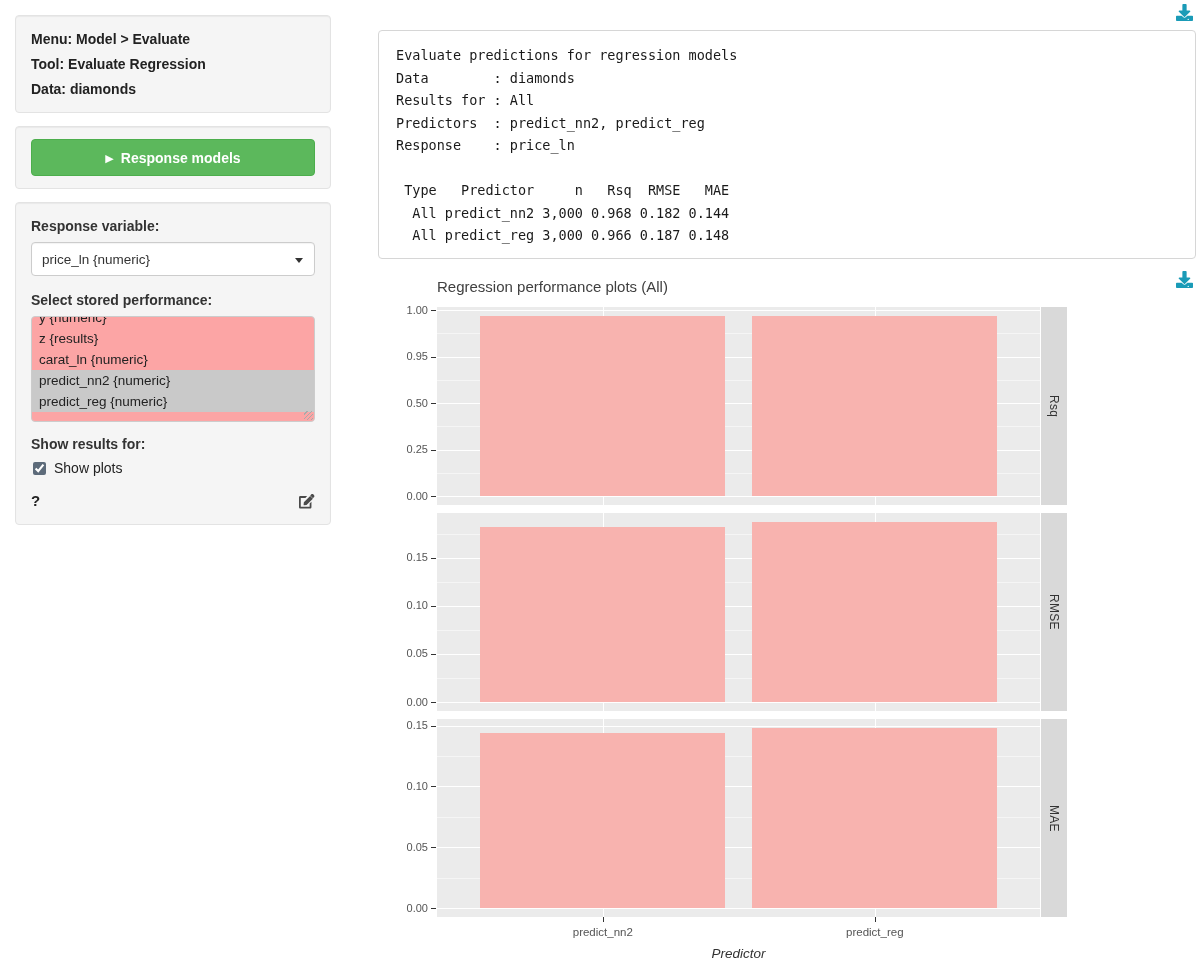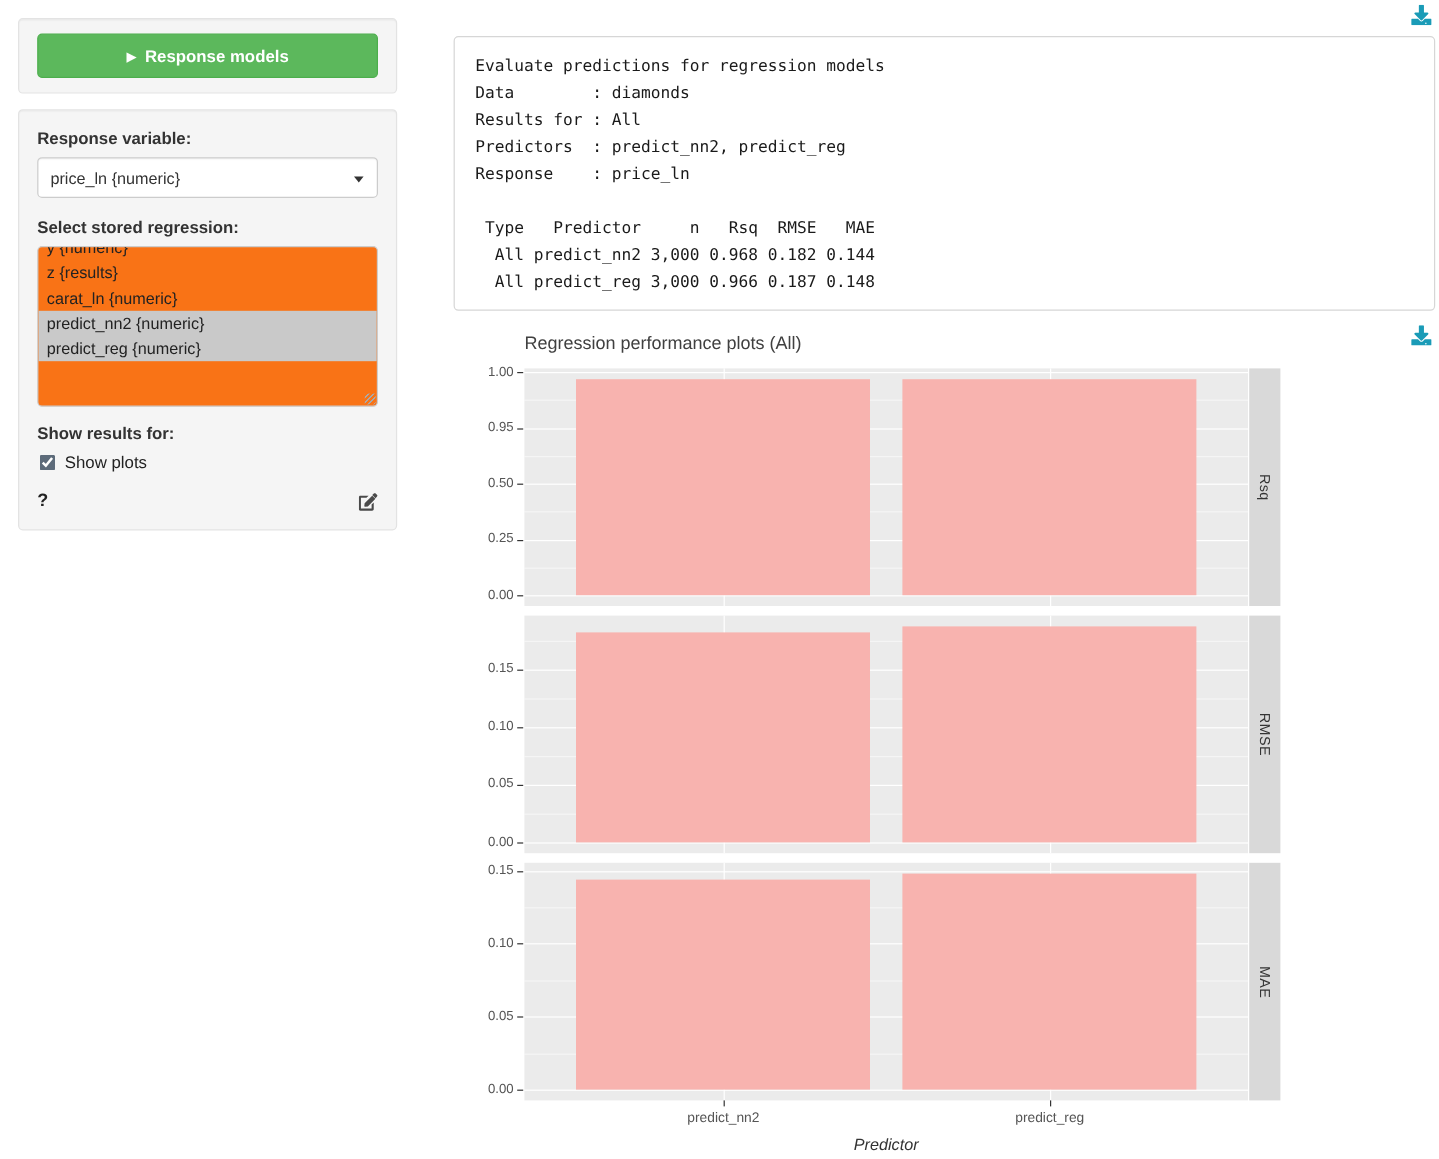--- a/index.html
+++ b/index.html
@@ -11,21 +11,21 @@
 #sidebar{position:absolute;left:15px;top:15px;width:316px}
 .well{background:#f5f5f5;border:1px solid #e3e3e3;border-radius:4px;padding:15px;margin-bottom:13px;box-shadow:inset 0 1px 1px rgba(0,0,0,.05)}
 .well.tight{padding:12px 15px}
 .info-line{font-size:14px;font-weight:bold;color:#222;margin-bottom:9px}
 .info-line:last-child{margin-bottom:0}
 .btn-green{display:block;width:100%;height:37px;background:var(--button-green,#5cb85c);border:1px solid var(--button-green-border,#4cae4c);border-radius:4px;color:#fff;font-weight:bold;font-size:14px;font-family:inherit;cursor:pointer}
 .btn-green .play{font-size:11px;margin-right:7px;vertical-align:1px}
 .ctl-label{font-size:14px;font-weight:bold;color:#333;margin-bottom:8px}
 .select{position:relative;height:34px;background:#fff;border:1px solid #ccc;border-radius:4px;margin-bottom:16px;display:flex;align-items:center;padding:0 26px 0 10px;font-size:13.5px;color:#333;cursor:pointer;box-shadow:inset 0 1px 1px rgba(0,0,0,.05)}
 .caret{position:absolute;right:11px;top:15px;width:0;height:0;border-left:4.5px solid transparent;border-right:4.5px solid transparent;border-top:5px solid #333}
-.listbox{position:relative;height:134px;background:#f97316;border:1px solid #ccc;border-radius:4px;overflow:hidden;margin-bottom:14px}
+.listbox{position:relative;height:106px;background:#fca5a5;border:1px solid #ccc;border-radius:4px;overflow:hidden;margin-bottom:14px}
 .listbox-inner{margin-top:-10px}
 .list-item{font-size:13.5px;line-height:21px;padding:0 7px;color:#222;white-space:nowrap;cursor:default}
 .list-item.selected{background:#c9c9c9}
 .resize-handle{position:absolute;right:1px;bottom:1px;width:9px;height:9px;background:repeating-linear-gradient(135deg,transparent 0 2px,#aaa 2px 3px)}
 .check-row{display:flex;align-items:center;margin:4px 0 16px 2px}
 .check-row input{width:13px;height:13px;margin:0;accent-color:#5d6b7a}
 .check-row label{font-size:14px;margin-left:8px;color:#222}
 .panel-footer{display:flex;justify-content:space-between;align-items:center;margin-top:16px}
 .help-q{font-size:15px;font-weight:bold;cursor:pointer}
 .edit-icon{color:#4a4a4a;cursor:pointer;line-height:0}
@@ -52,33 +52,38 @@
 .xtick-label{position:absolute;font-size:11.5px;color:#555;transform:translateX(-50%);white-space:nowrap}
 .x-axis-title{position:absolute;font-size:13.5px;color:#333;transform:translateX(-50%)}
 </style>
 </head>
 <body>
 
 <div id="app">
 
   <aside id="sidebar">
 
+    <div class="well">
+      <div class="info-line">Menu: Model &gt; Evaluate</div>
+      <div class="info-line">Tool: Evaluate Regression</div>
+      <div class="info-line">Data: diamonds</div>
+    </div>
 
     <div class="well tight">
       <button class="btn-green"><span class="play">▶</span><span>Response models</span></button>
     </div>
 
     <div class="well">
       <div class="ctl-label">Response variable:</div>
       <div class="select">
         <span>price_ln {numeric}</span>
         <span class="caret"></span>
       </div>
 
-      <div class="ctl-label">Select stored regression:</div>
+      <div class="ctl-label">Select stored performance:</div>
       <div class="listbox">
         <div class="listbox-inner" id="pred-list">
             <div class="list-item">y {numeric}</div>
             <div class="list-item">z {results}</div>
             <div class="list-item">carat_ln {numeric}</div>
             <div class="list-item selected">predict_nn2 {numeric}</div>
             <div class="list-item selected">predict_reg {numeric}</div>
           </div>
         <div class="resize-handle"></div>
       </div>

